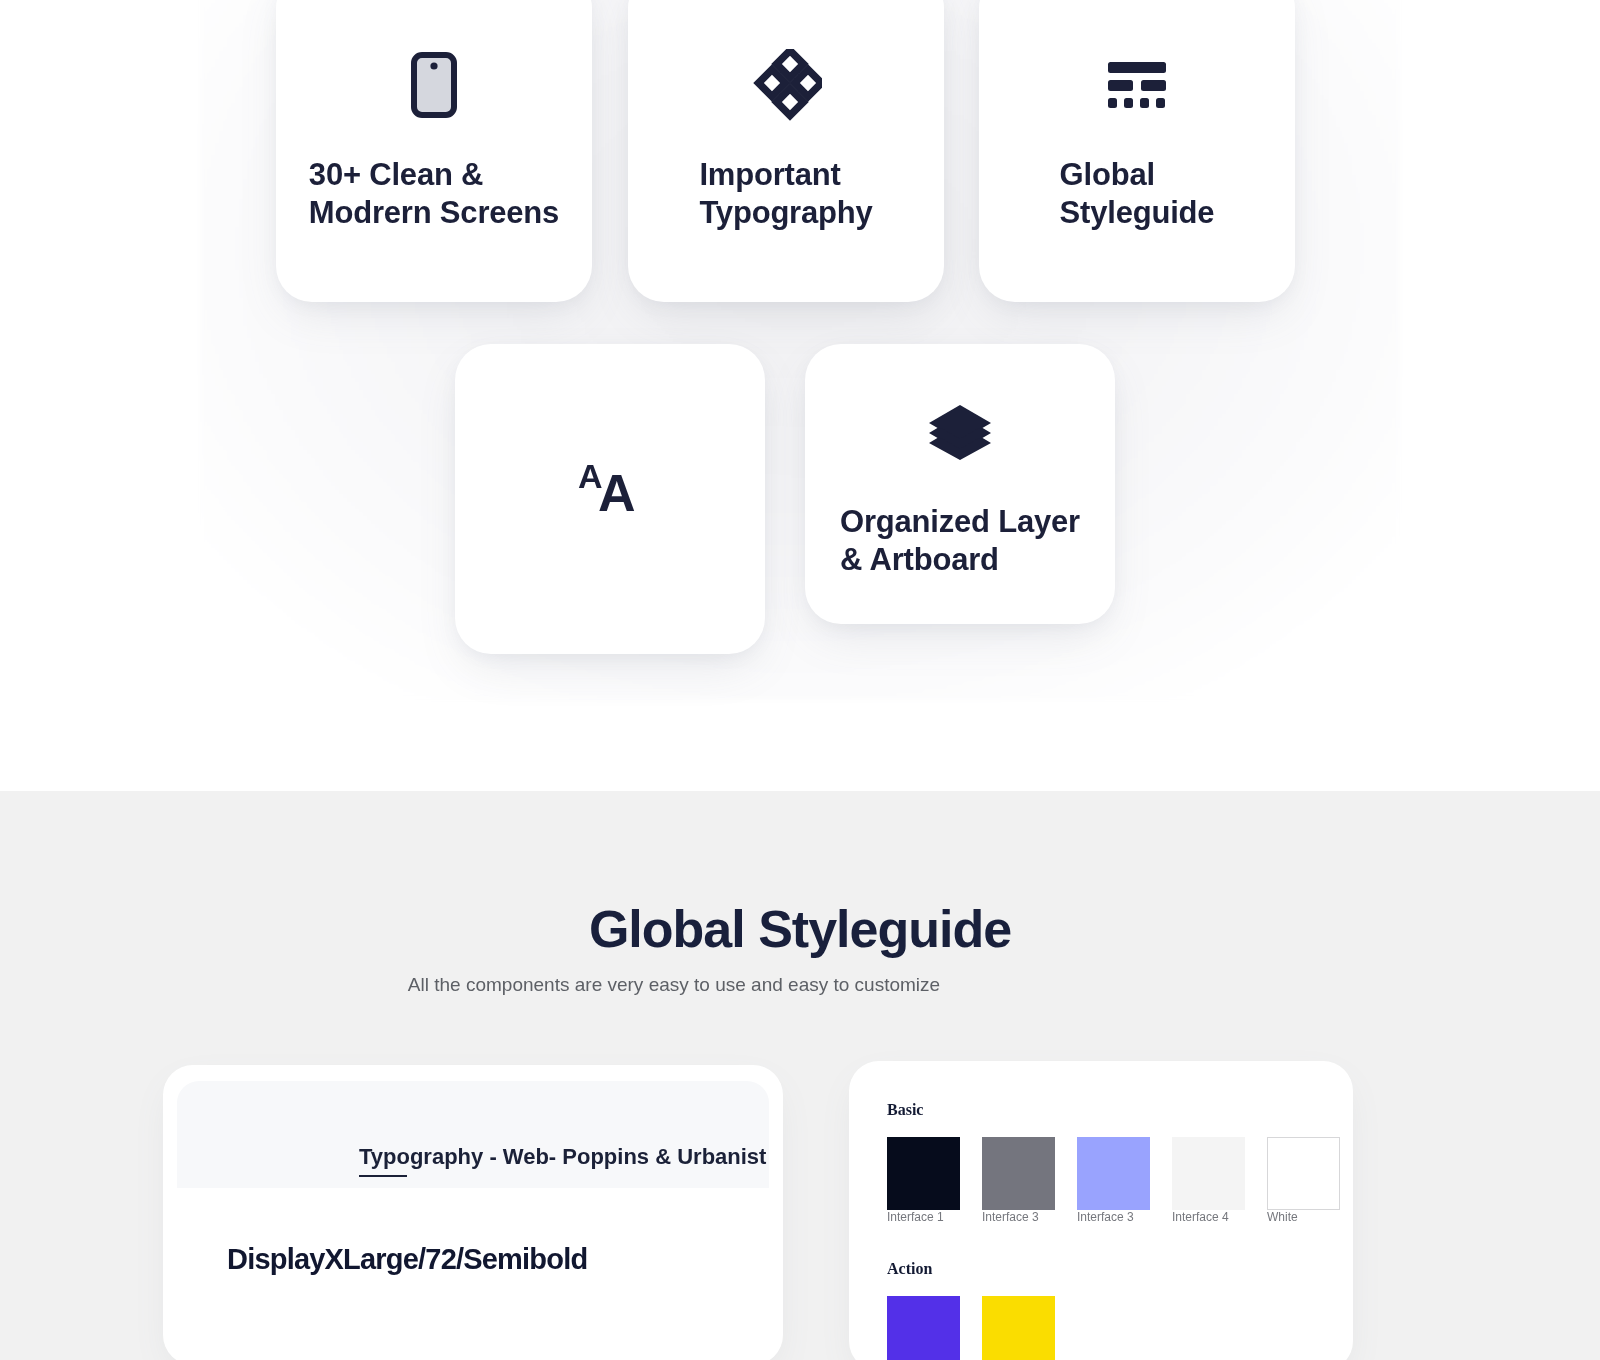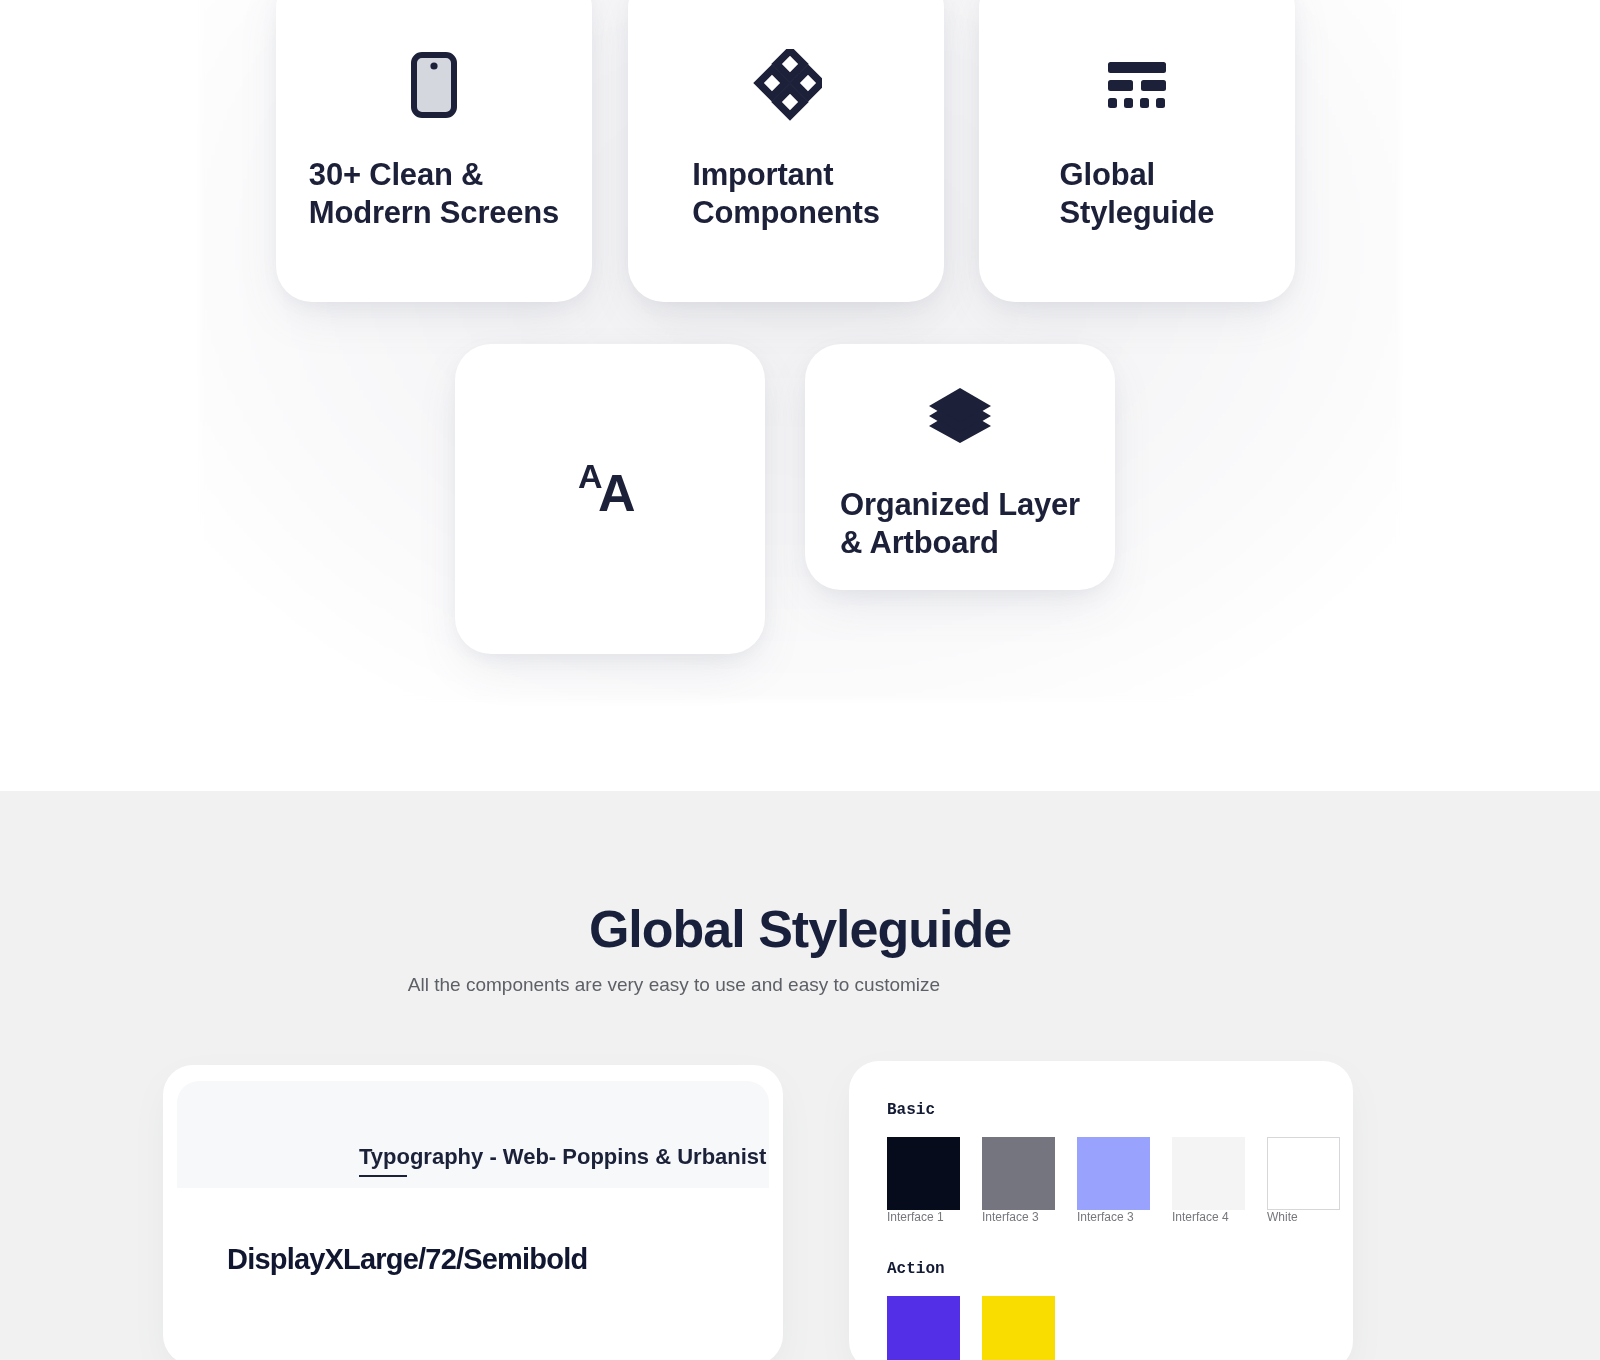--- a/index.html
+++ b/index.html
@@ -67,21 +67,21 @@
     letter-spacing: -0.2px;
     white-space: pre-line;
   }
 
   
   #card-screens    { left: 276px;  top: -28px;  width: 316px; height: 330px; }
   #card-components { left: 628px;  top: -28px;  width: 316px; height: 330px; }
   #card-styleguide { left: 979px;  top: -28px;  width: 316px; height: 330px; }
   
   #card-font       { left: 455px;  top: 344px;  width: 310px; height: 310px; }
-  #card-layers     { left: 805px;  top: 344px;  width: 310px; height: 246px; }
+  #card-layers     { left: 805px;  top: 344px;  width: 310px; height: 280px; }
 
   
   .styleguide-section {
     position: absolute;
     top: 791px;
     left: 0;
     width: 1600px;
     height: 569px;
     background: #f1f1f1;
     overflow: hidden;
@@ -185,21 +185,21 @@
   }
 
   .color-group {
     position: absolute;
     left: 38px;
   }
   #color-group-basic  { top: 40px; }
   #color-group-action { top: 199px; }
 
   .color-group-label {
-    font-family: Liberation Mono, monospace;
+    font-family: Liberation Serif, serif;
     font-weight: bold;
     font-size: 16px;
     color: #131a33;
     margin-bottom: 18px;
   }
 
   .swatch-row {
     display: flex;
     gap: 22px;
   }
@@ -246,21 +246,21 @@
       <svg width="72" height="72" viewBox="0 0 72 72" aria-hidden="true">
         <g fill="none" stroke="#1c2039" stroke-width="7.5" stroke-linejoin="miter">
           <rect x="30.5" y="5.5" width="19" height="19" transform="rotate(45 40 15)"></rect>
           <rect x="12.5" y="24.5" width="19" height="19" transform="rotate(45 22 34)"></rect>
           <rect x="48.5" y="24.5" width="19" height="19" transform="rotate(45 58 34)"></rect>
           <rect x="30.5" y="43.5" width="19" height="19" transform="rotate(45 40 53)"></rect>
         </g>
       </svg>
     </div>
     <div class="card-title">Important
-Components</div>
+Typography</div>
   </div>
 
   <div class="card" id="card-styleguide">
     <div class="card-icon">
       <svg width="62" height="50" viewBox="0 0 62 50" aria-hidden="true">
         <g fill="#1c2039">
           <rect x="2" y="2" width="58" height="11" rx="2.5"></rect>
           <rect x="2" y="20" width="25" height="11" rx="2.5"></rect>
           <rect x="35" y="20" width="25" height="11" rx="2.5"></rect>
           <rect x="2" y="38" width="9" height="10" rx="2.5"></rect>

